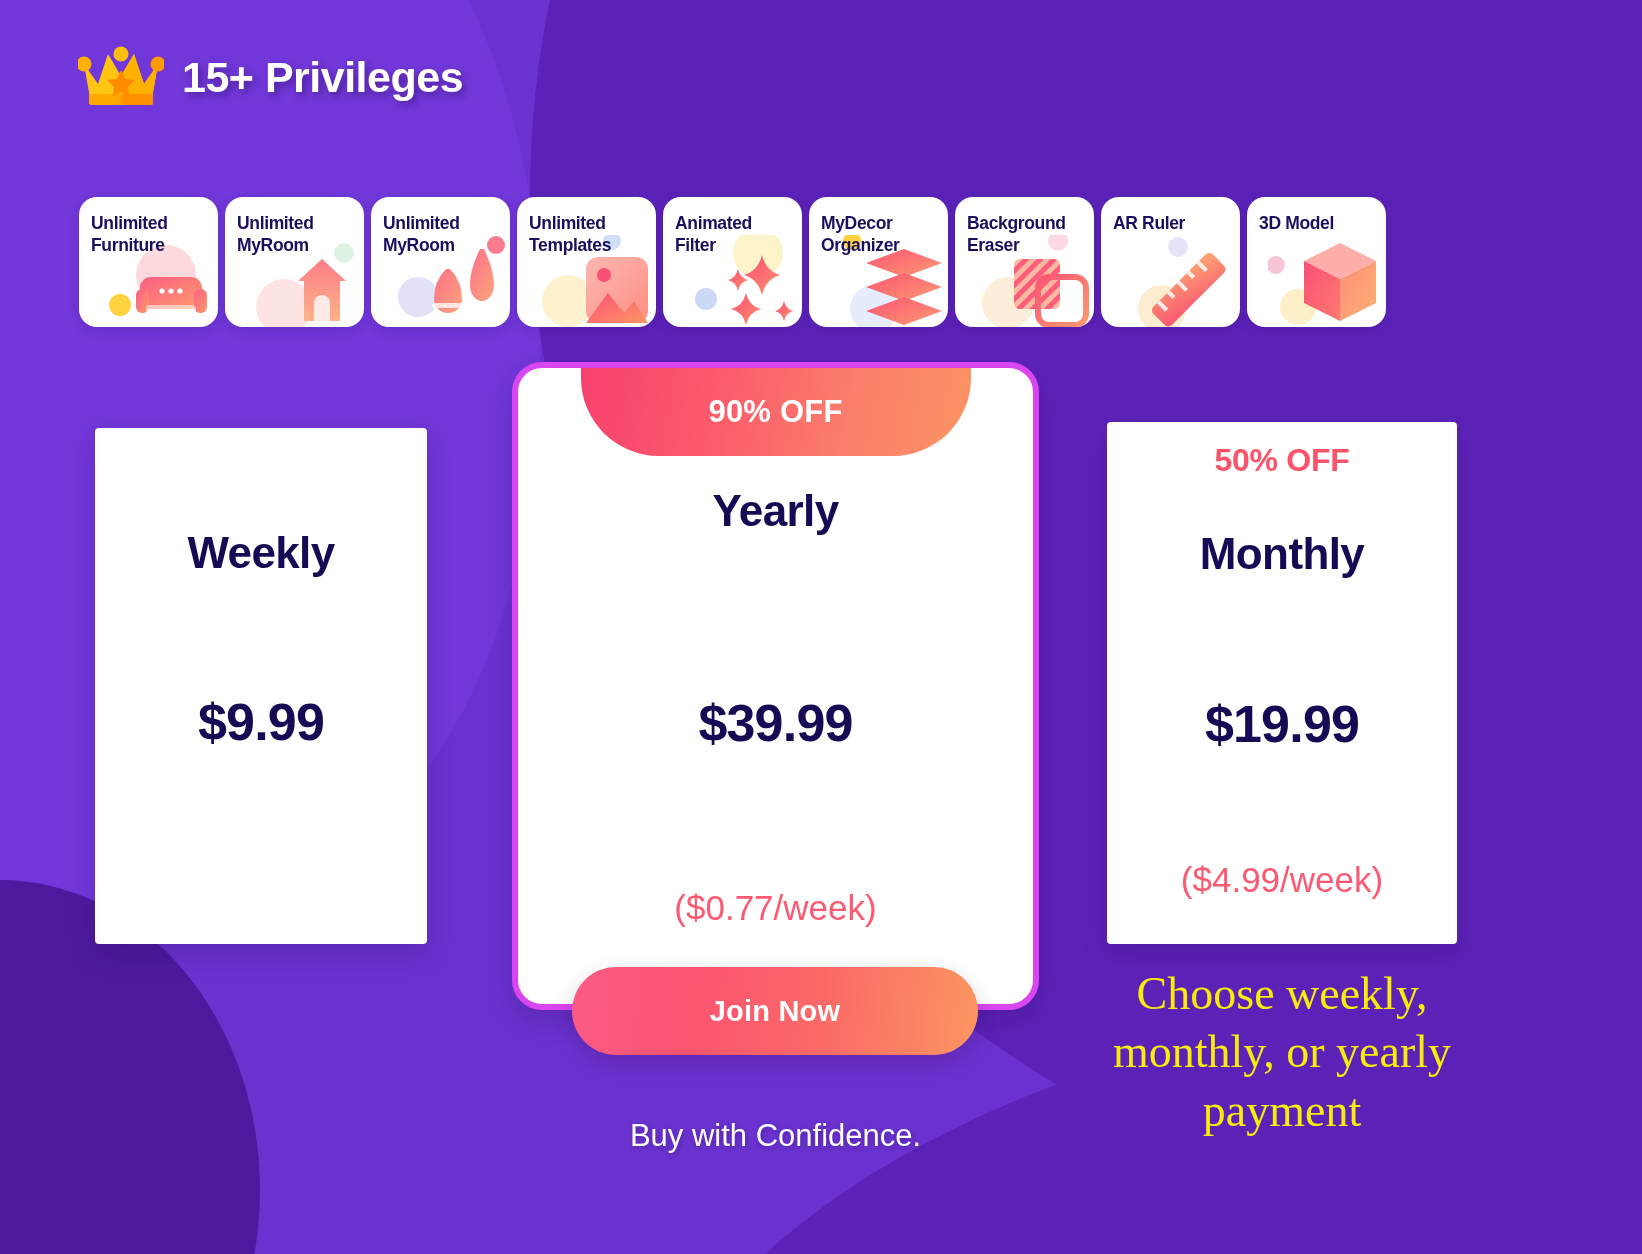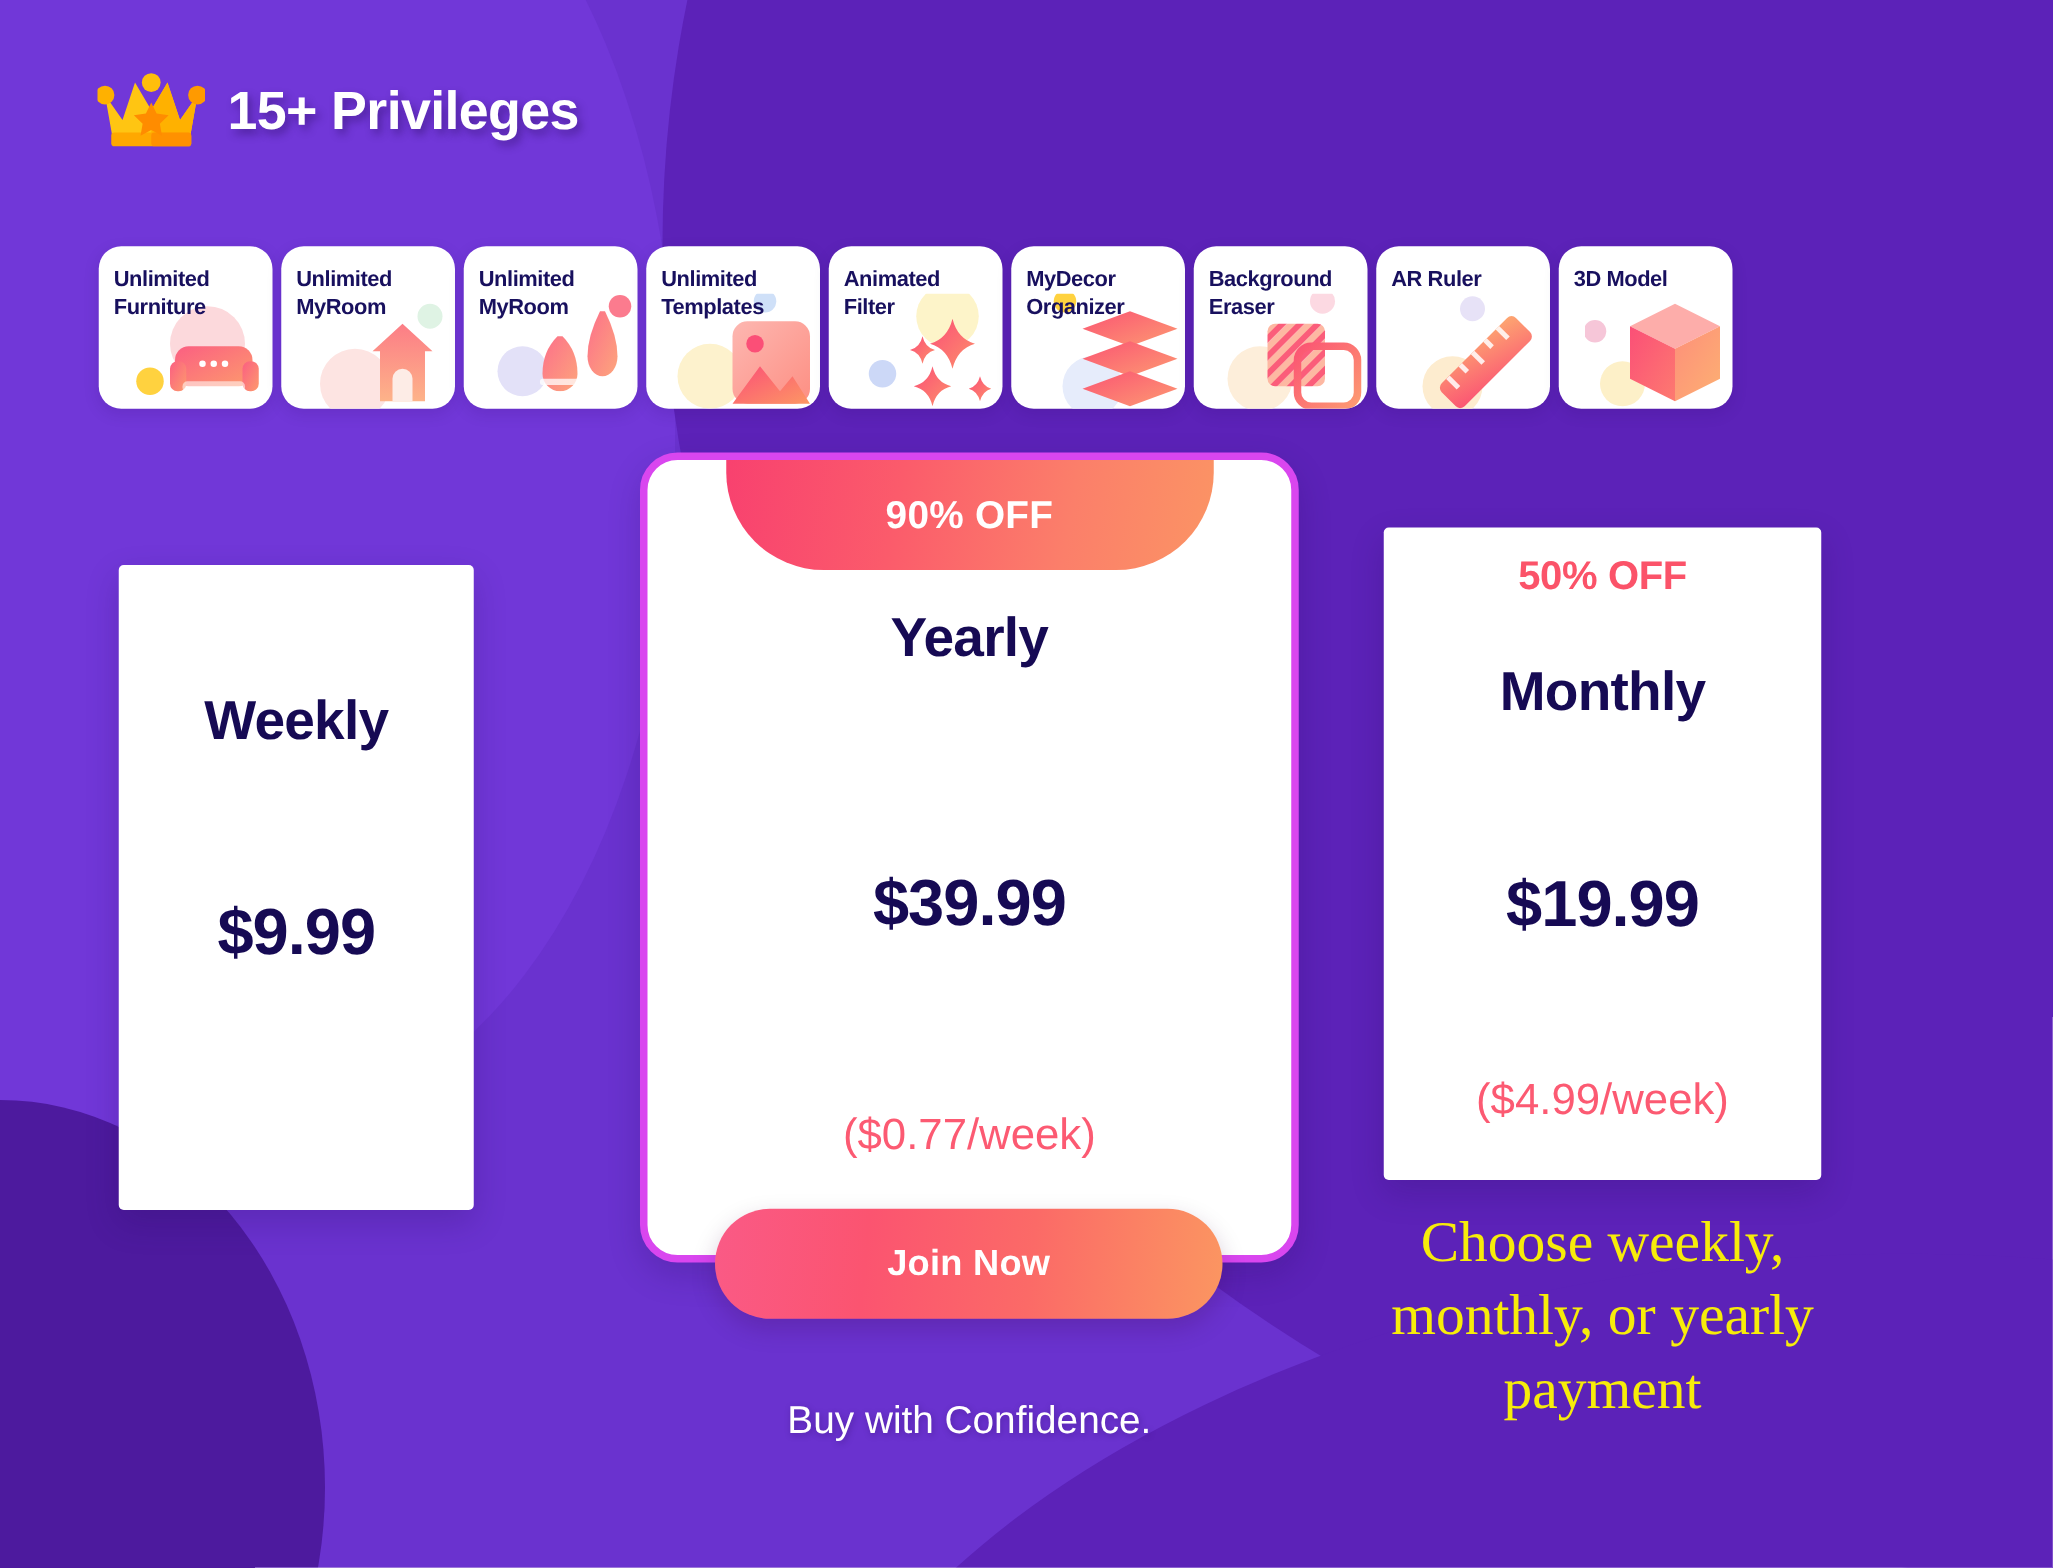--- a/index.html
+++ b/index.html
@@ -58,21 +58,21 @@
     width: 660px;
     height: 1100px;
     border-radius: 0 50% 50% 0 / 0 48% 48% 0;
     background: #7137d8;
   }
 
   
   .header {
     position: absolute;
     left: 78px;
-    top: 58px;
+    top: 46px;
     display: flex;
     align-items: center;
     gap: 18px;
     z-index: 6;
     justify-content: flex-end;
   }
   .crown-icon { width: 86px; height: 62px; display: block; }
   .header-title {
     font-size: 43px;
     font-weight: bold;
@@ -125,21 +125,21 @@
   .plans { position: absolute; inset: 0; z-index: 5; }
 
   .plan-card {
     position: absolute;
     background: #ffffff;
     border-radius: 4px;
     box-shadow: 0 10px 26px rgba(35,8,80,0.20);
   }
 
   
-  .plan-weekly { left: 95px; top: 452px; width: 284px; height: 516px; }
+  .plan-weekly { left: 95px; top: 428px; width: 332px; height: 516px; }
   
   .plan-monthly { left: 1107px; top: 422px; width: 350px; height: 522px; }
 
   
   .plan-yearly {
     left: 512px;
     top: 362px;
     width: 527px;
     height: 648px;
     background: #ffffff;

